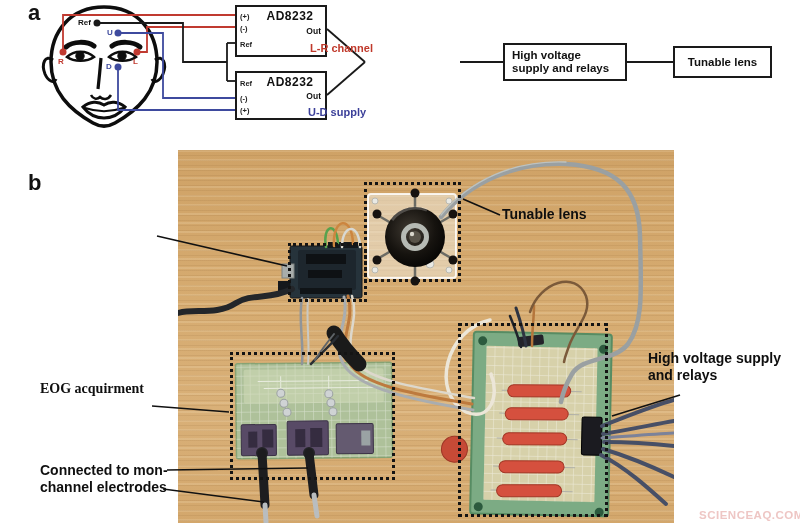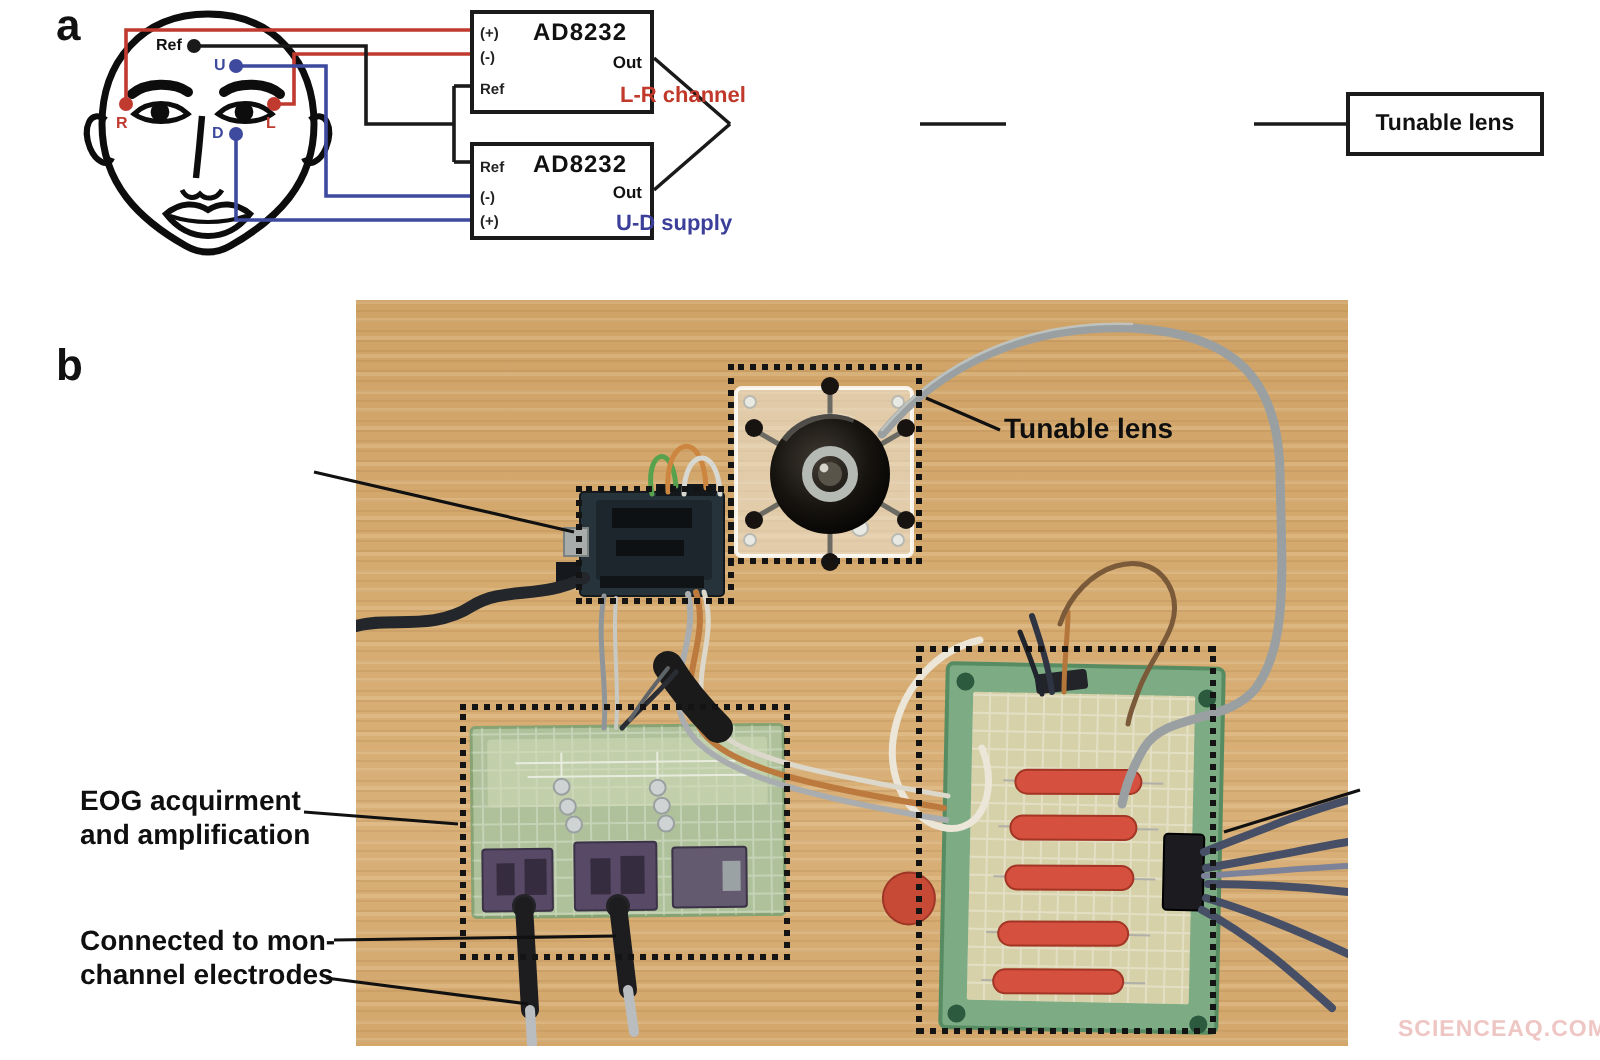--- a/index.html
+++ b/index.html
@@ -261,30 +261,39 @@
 
   <div class="schembox boxlayer" style="left:235px;top:71px;width:92px;height:49px;">
     <span class="pin" style="left:3px;top:7px;">Ref</span>
     <span class="amp-title" style="left:20px;width:66px;top:3px;">AD8232</span>
     <span class="pin" style="left:3px;top:22px;">(-)</span>
     <span class="out-pin" style="right:4px;top:19px;">Out</span>
     <span class="pin" style="left:3px;top:34px;">(+)</span>
     <span class="channel" style="left:25px;top:34px;color:#3b3f99;">U-D supply</span>
   </div>
 
+  <div class="flowbox boxlayer" style="left:503px;top:43px;width:124px;height:38px;justify-content:flex-start;padding-left:7px;">
+    <span>
+        <span style="display:block;">High voltage</span>
+        <span style="display:block;">supply and relays</span>
+      </span>
+  </div>
   <div class="flowbox boxlayer" style="left:673px;top:46px;width:99px;height:32px;">
     <span>Tunable lens</span>
   </div>
 
   <span class="panel-letter" style="left:28px;top:172px;position:absolute;z-index:8;">b</span>
 
   <div class="ann" style="left:502px;top:206px;">Tunable lens</div>
-  <div class="ann" style="left:40px;top:392px;">
+  <div class="ann" style="left:40px;top:380px;font-family:Liberation Serif, serif;">
     <span style="display:block;">EOG acquirment</span>
-    <span style="display:block;">and amplification</span>
   </div>
   <div class="ann" style="left:40px;top:462px;">
     <span style="display:block;text-align:center;">Connected to mon-</span>
     <span style="display:block;">channel electrodes</span>
   </div>
+  <div class="ann" style="left:648px;top:350px;">
+    <span style="display:block;">High voltage supply</span>
+    <span style="display:block;">and relays</span>
+  </div>
 
   <div id="watermark">SCIENCEAQ.COM</div>
 </div>
 
 </body></html>

